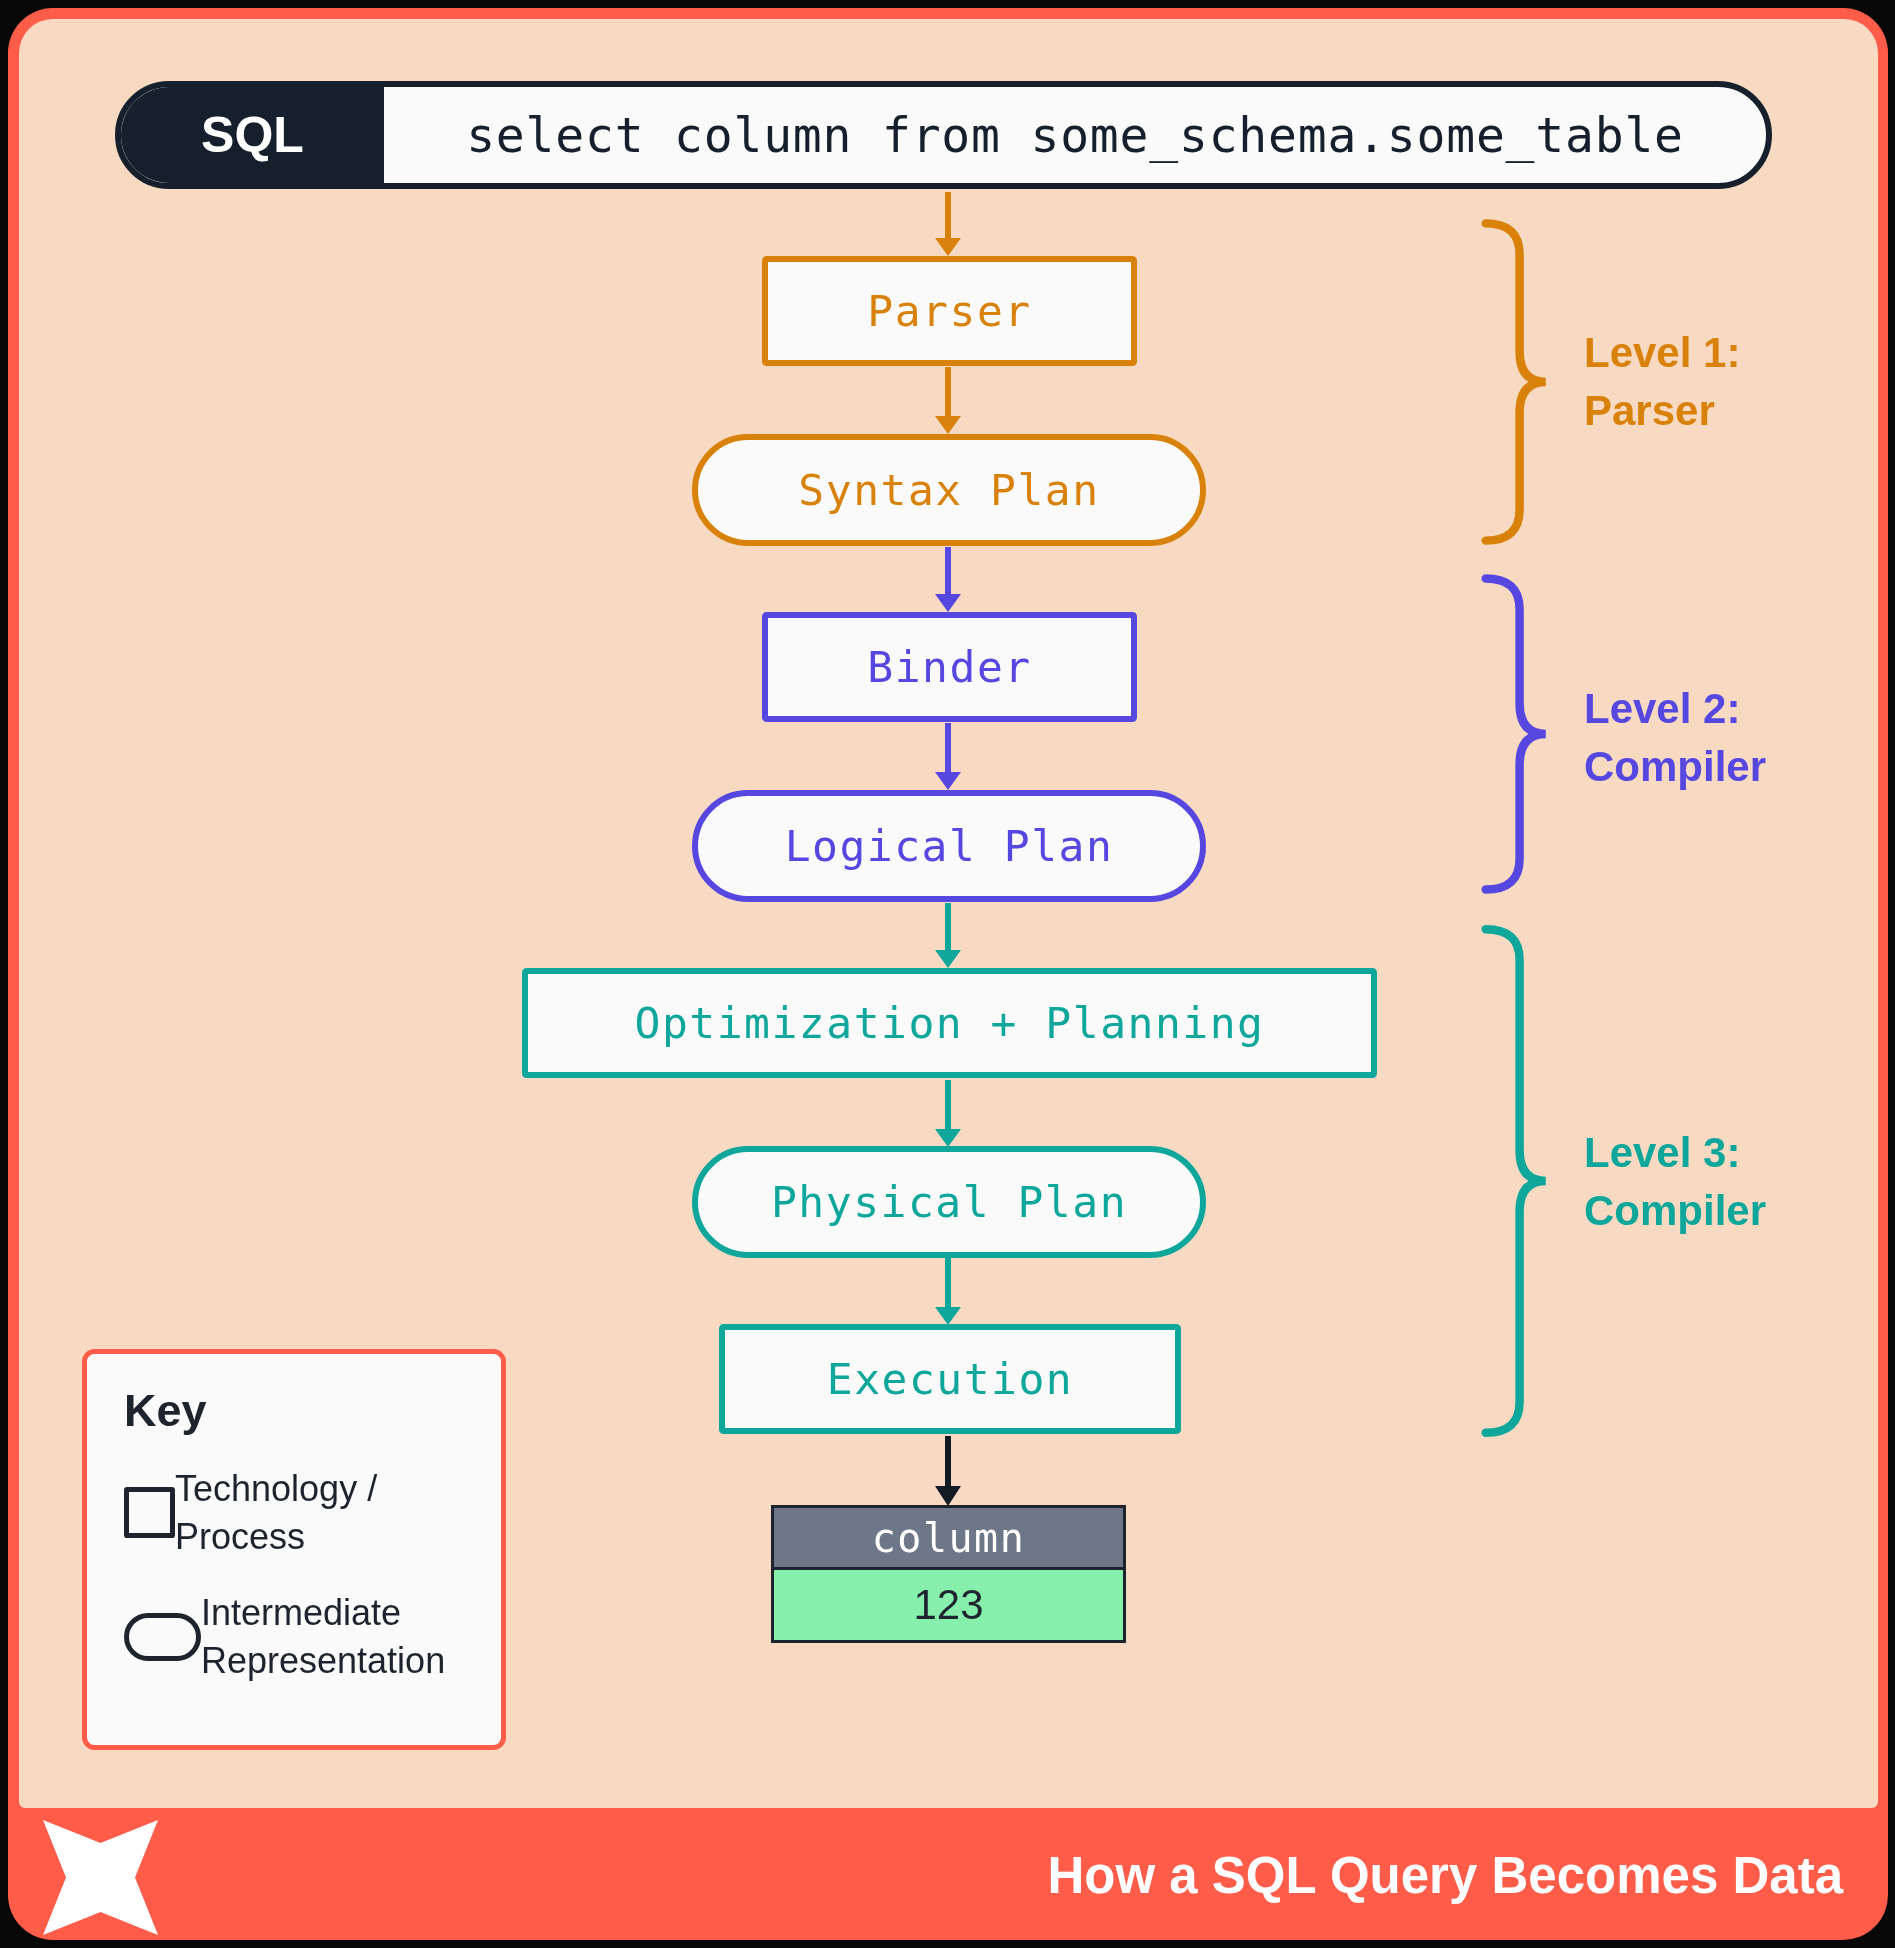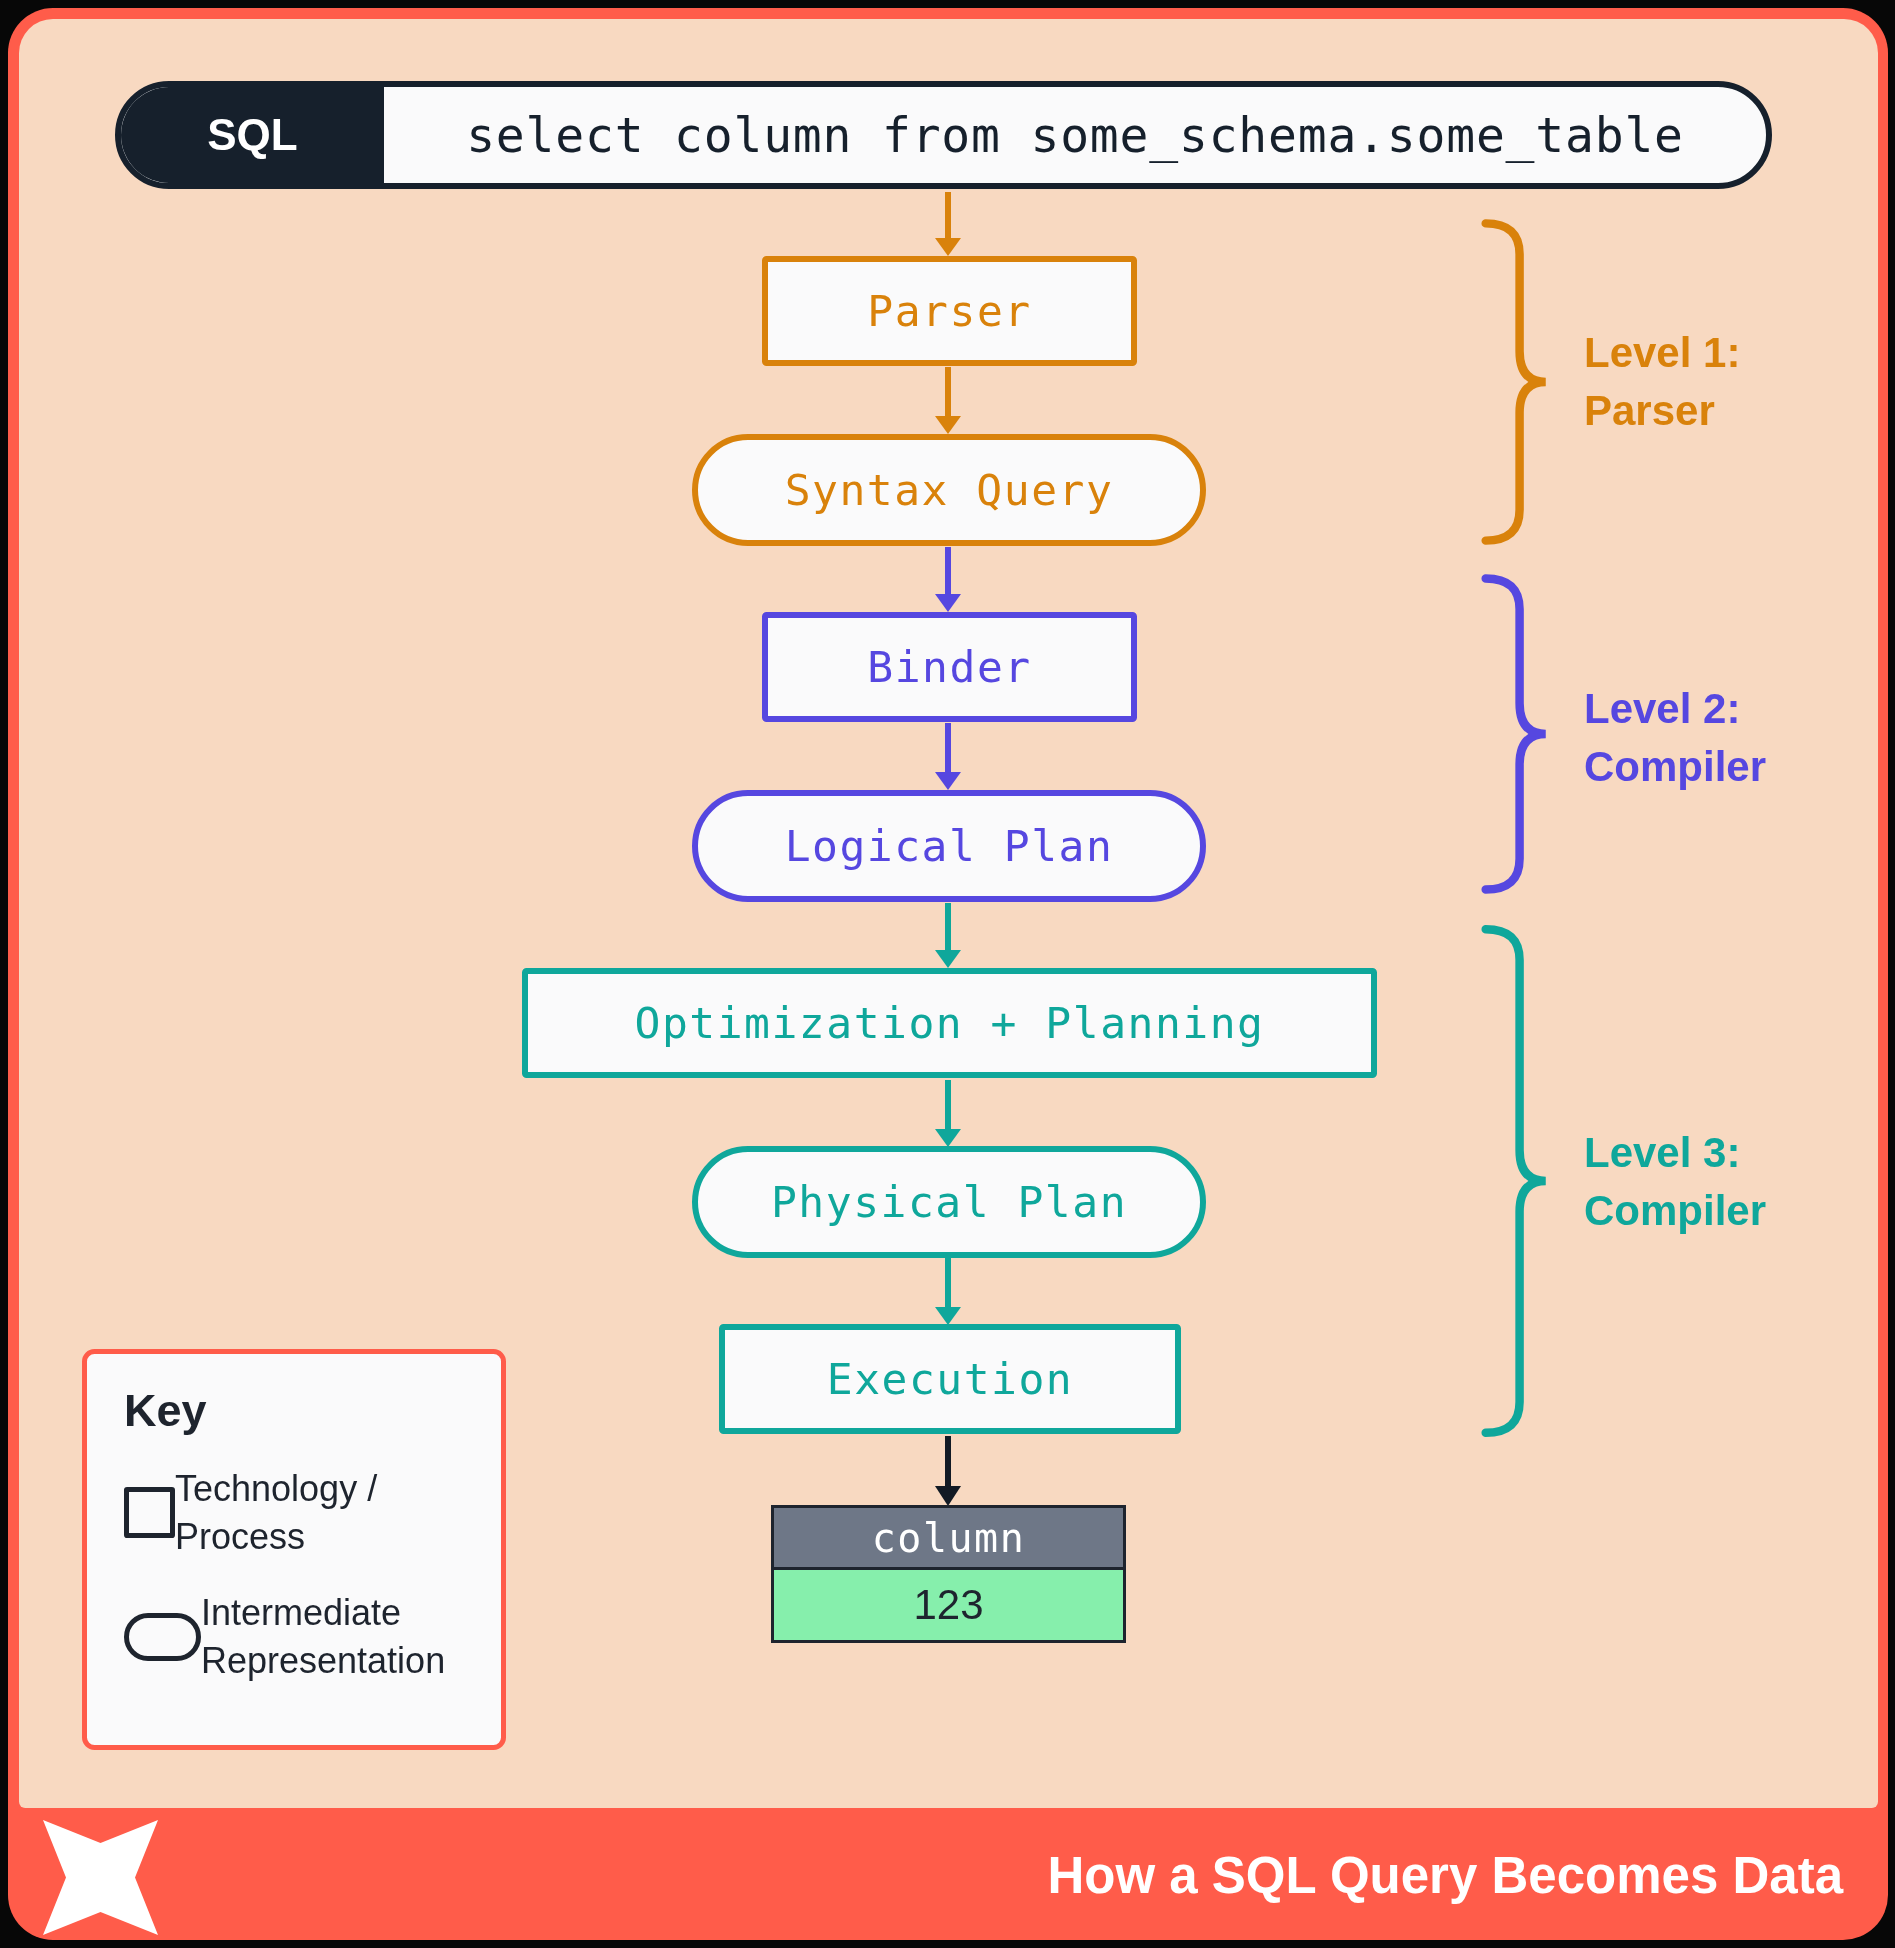--- a/index.html
+++ b/index.html
@@ -15,21 +15,21 @@
   *{box-sizing:border-box;margin:0;padding:0;}
   body{background:#070707;font-family:"Liberation Sans",sans-serif;}
   .canvas{position:relative;width:1896px;height:1948px;background:#070707;overflow:hidden;}
   .frame{position:absolute;left:7.7px;top:7.7px;right:7.7px;bottom:7.7px;background:var(--frame);border-radius:45px;}
   .content{position:absolute;left:18.6px;top:18.6px;width:1859px;height:1789px;background:var(--background);border-radius:34px 34px 6.2px 6.2px;}
 
   
   .sql-bar{position:absolute;left:115px;top:81px;width:1657px;height:108px;background:var(--white);
     border:6.2px solid var(--navy);border-radius:62px;display:flex;overflow:hidden;}
   .sql-tag{width:263px;background:var(--navy);color:#fff;display:flex;align-items:center;justify-content:center;
-    font-weight:bold;font-size:44px;flex:none;}
+    font-weight:bold;font-size:50px;flex:none;}
   .sql-query{flex:1;display:flex;align-items:center;justify-content:center;
     font-family:"DejaVu Sans Mono",monospace;font-size:48px;color:var(--navy);letter-spacing:0.8px;}
 
   
   .node{position:absolute;background:var(--white);display:flex;align-items:center;justify-content:center;
     font-family:"DejaVu Sans Mono",monospace;font-size:43px;letter-spacing:1.5px;}
   .rect{border-radius:4.6px;}
   .pill{border-radius:774px;}
   .orange{border:6.2px solid var(--orange);color:var(--orange);}
   .purple{border:6.2px solid var(--purple);color:var(--purple);}
@@ -121,21 +121,21 @@
   <div class="arrow c-teal a7">
       <div class="shaft"></div>
       <div class="head"></div>
     </div>
   <div class="arrow c-black a8">
       <div class="shaft"></div>
       <div class="head"></div>
     </div>
 
   <div class="node rect orange n-parser">Parser</div>
-  <div class="node pill orange n-syntax">Syntax Query</div>
+  <div class="node pill orange n-syntax">Syntax Plan</div>
   <div class="node rect purple n-binder">Binder</div>
   <div class="node pill purple n-logical">Logical Plan</div>
   <div class="node rect teal n-optim">Optimization + Planning</div>
   <div class="node pill teal n-physical">Physical Plan</div>
   <div class="node rect teal n-exec">Execution</div>
 
   <svg class="brace" style="top:218px" width="77" height="328" viewBox="0 0 100 424">
     <path d="M 10 6 Q 54 6 54 46 L 54 172 Q 54 212 88 212 Q 54 212 54 252 L 54 378 Q 54 418 10 418" fill="none" style="stroke:var(--orange)" stroke-width="11" stroke-linecap="round"></path>
   </svg>
   <svg class="brace" style="top:573px" width="77" height="322" viewBox="0 0 100 416">

